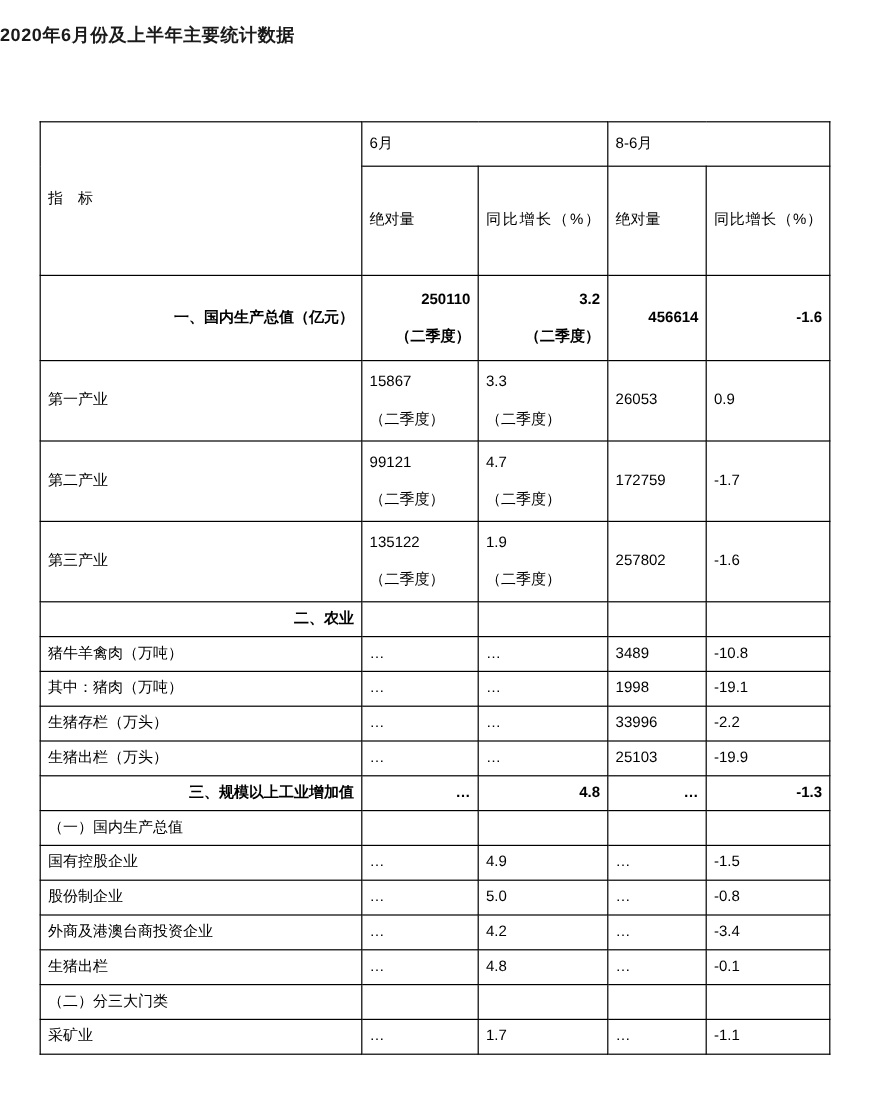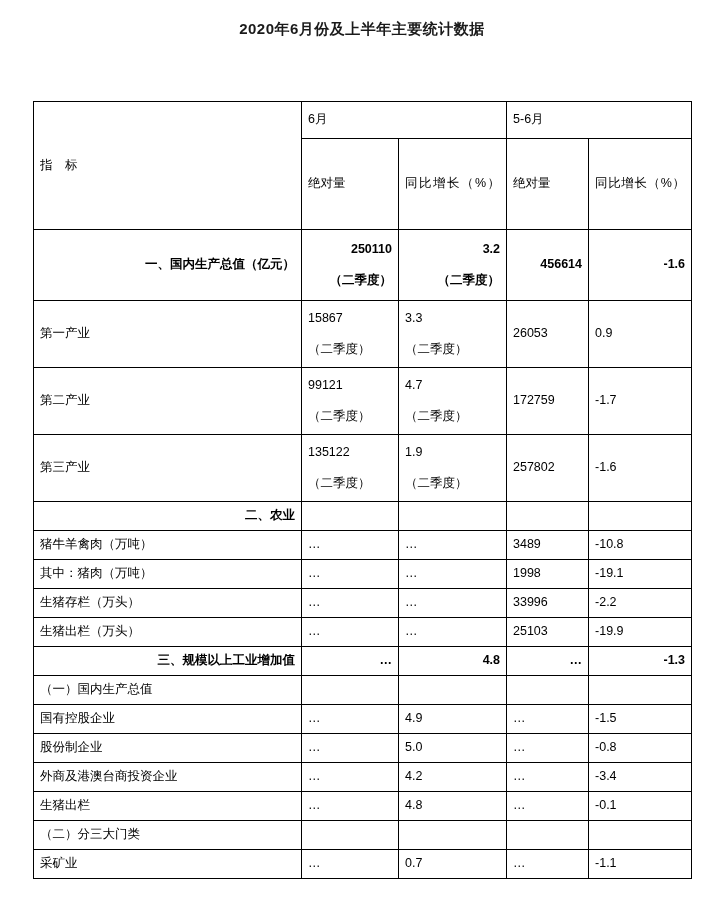--- a/index.html
+++ b/index.html
@@ -14,21 +14,20 @@
     color: #000000;
     overflow: hidden;
   }
   .page {
     position: relative;
     width: 724px;
     height: 924px;
     box-sizing: border-box;
   }
   .doc-title {
-    text-align: center;
     font-size: 15px;
     font-weight: bold;
     letter-spacing: 0.5px;
     margin-top: 20px;
     margin-bottom: 0;
     color: #1a1a1a;
   }
   .table-wrap {
     margin-top: 62px;
     padding-left: 33px;
@@ -91,21 +90,21 @@
         <col class="c-ind">
         <col class="c-abs1">
         <col class="c-yoy1">
         <col class="c-abs2">
         <col class="c-yoy2">
       </colgroup>
       <tbody>
         <tr class="head-row1">
           <td rowspan="2" class="head-ind">指　标</td>
           <td colspan="2" class="head-top">6月</td>
-          <td colspan="2" class="head-top">5-6月</td>
+          <td colspan="2" class="head-top">8-6月</td>
         </tr>
         <tr class="head-row2">
           <td class="head-top">绝对量</td>
           <td class="head-sub">同比增长（%）</td>
           <td class="head-top">绝对量</td>
           <td class="head-sub">同比增长（%）</td>
         </tr>
       <tr class="bold gdp">
             <td class="ind">一、国内生产总值（亿元）</td>
             <td class="val">
@@ -353,21 +352,21 @@
             <td class="val">
               <span class="cell-main"></span>
             </td>
           </tr>
           <tr class="norm">
             <td class="ind">采矿业</td>
             <td class="val">
               <span class="cell-main">…</span>
             </td>
             <td class="val">
-              <span class="cell-main">0.7</span>
+              <span class="cell-main">1.7</span>
             </td>
             <td class="val">
               <span class="cell-main">…</span>
             </td>
             <td class="val">
               <span class="cell-main">-1.1</span>
             </td>
           </tr>
         </tbody>
     </table>

